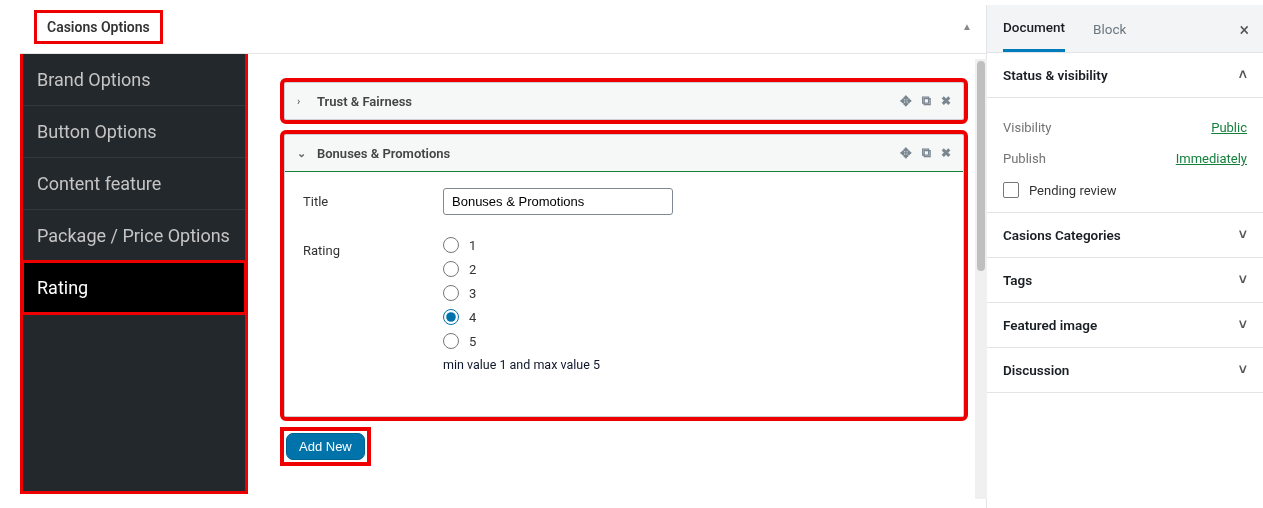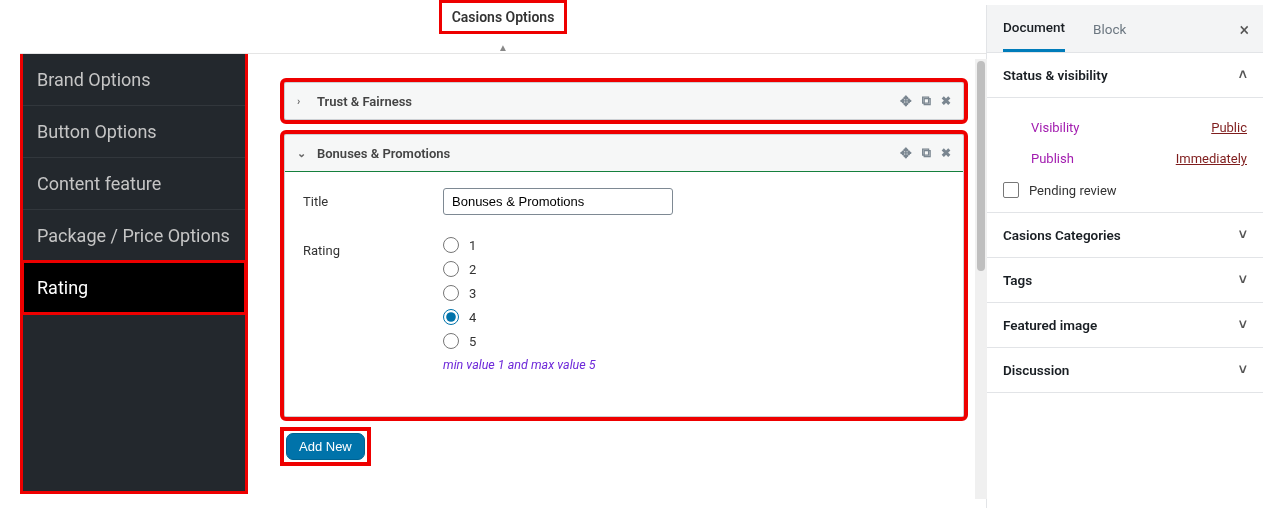--- a/index.html
+++ b/index.html
@@ -2,21 +2,21 @@
 <html><head>
 <meta charset="utf-8">
 <style>
   * { box-sizing: border-box; margin: 0; padding: 0; }
   body { font-family: -apple-system, BlinkMacSystemFont, "Segoe UI", Roboto, sans-serif; font-size: 13px; color: #1e1e1e; background: #fff; }
   .stage { width: 1263px; height: 508px; position: relative; overflow: hidden; }
 
   
   .main { position: absolute; left: 20px; top: 0; right: 277px; bottom: 0; }
 
-  .panel-title-bar { height: 54px; border-bottom: 1px solid #e5e5e5; display: flex; align-items: center; padding: 0 14px; justify-content: space-between; flex-direction: column; }
+  .panel-title-bar { height: 54px; border-bottom: 1px solid #e5e5e5; display: flex; align-items: center; padding: 0 14px; justify-content: space-between; }
   .panel-title { font-size: 14px; font-weight: 600; color: #333; padding: 6px 10px; border: 3px solid #e00; }
   .collapse-triangle { color: #888; font-size: 10px; }
 
   .below { display: flex; height: 440px; }
 
   
   .sb { width: 228px; background: #23282d; color: #ccc; border: 3px solid #e00; border-top: none; position: relative; }
   .sb ul { list-style: none; }
   .sb li { padding: 15px 14px; color: #c5c5c5; font-size: 18px; border-bottom: 1px solid #32373c; cursor: pointer; }
   .sb li.active { background: #000; color: #fff; position: relative; }
@@ -35,42 +35,42 @@
 
   .blk-body { background: #fff; border-top: 1px solid #15803d; padding: 16px 24px 22px 18px; }
   .row { display: flex; margin-bottom: 22px; }
   .row .lbl { width: 140px; color: #333; font-size: 13px; padding-top: 6px; }
   .row .fld { flex: 1; }
   .txt { border: 1px solid #7e8993; border-radius: 3px; padding: 5px 8px; width: 230px; font-size: 13px; }
 
   .radio-line { display: flex; align-items: center; gap: 10px; margin-bottom: 8px; font-size: 13px; color: #333; }
   .radio-line input { width: 16px; height: 16px; accent-color: #0073aa; }
 
-  .hint { color: #6d28d9; font-size: 12.5px; margin-top: 2px; font-style: italic; }
+  .hint { color: #0f172a; font-size: 12.5px; margin-top: 2px; }
 
   .addnew-wrap { display: inline-block; outline: 4px solid #e00; padding: 2px; }
   .addnew { background: #0073aa; color: #fff; border: 1px solid #006291; border-radius: 7px; padding: 5px 12px; font-size: 13px; cursor: pointer; }
 
   .anno { position: absolute; left: 490px; top: 450px; color: #e00; font-family: Georgia, "Times New Roman", serif; font-size: 19px; }
 
   
   .insp { position: absolute; right: 0; top: 5px; width: 277px; height: 508px; border-left: 1px solid #e2e4e7; background: #fff; }
   .insp-scroll { position: absolute; left: -12px; top: 54px; width: 12px; height: 440px; background: #f0f0f0; }
   .insp-scroll .thumb { position: absolute; top: 2px; left: 2px; right: 2px; height: 210px; background: #bfbfbf; border-radius: 5px; }
 
   .insp-tabs { display: flex; align-items: center; border-bottom: 1px solid #e2e4e7; height: 48px; padding: 0 16px; gap: 28px; font-size: 13.5px; color: #6c7781; position: relative; background: #f3f4f5;}
   .insp-tabs .tab { padding-bottom: 14px; padding-top: 14px; cursor: pointer; }
   .insp-tabs .tab.active { color: #191e23; border-bottom: 3px solid #007cba; font-weight: 500; }
   .insp-tabs .close { position: absolute; right: 14px; top: 14px; color: #555; font-size: 18px; cursor: pointer; }
 
   .insp-sec { border-bottom: 1px solid #e2e4e7; padding: 14px 16px; }
   .insp-sec.head { display: flex; justify-content: space-between; align-items: center; font-weight: 600; color: #191e23; cursor: pointer; font-size: 13.5px;}
   .kv { display: flex; justify-content: space-between; padding: 8px 0; font-size: 13px; }
-  .kv .k { color: #a21caf; margin-left: 28px; }
-  .kv .v { color: #7f1d1d; text-decoration: underline; cursor: pointer; }
+  .kv .k { color: #737373; }
+  .kv .v { color: #15803d; text-decoration: underline; cursor: pointer; }
   .chk-row { display: flex; align-items: center; gap: 10px; padding-top: 8px; color: #333; font-size: 13px;}
   .chk-row .box { width: 16px; height: 16px; border: 1.5px solid #777; border-radius: 2px; }
 
   .caret { font-size: 14px; color: #555; }
 
   
   .i-move::before { content: "✥"; font-size: 14px; }
   .i-copy::before { content: "⧉"; font-size: 13px; }
   .i-del::before  { content: "✖"; font-size: 12px; }
 </style>

